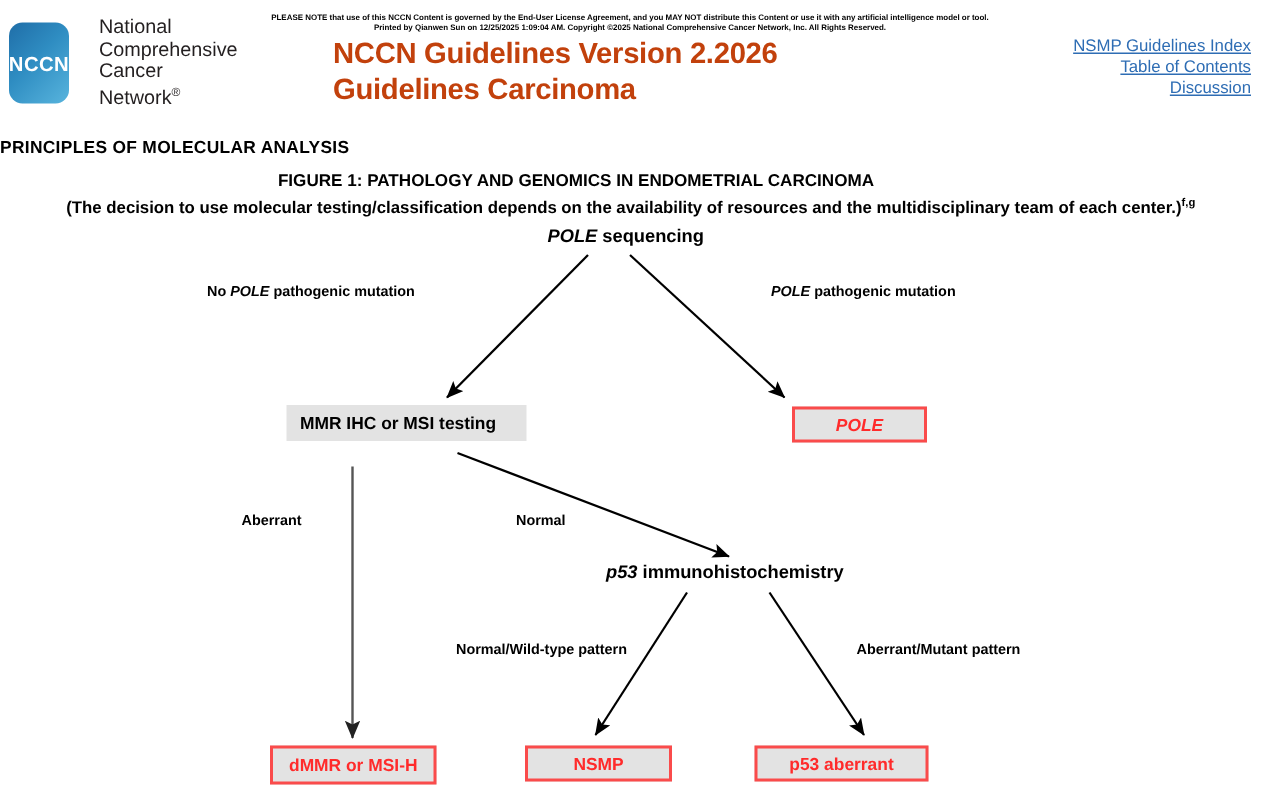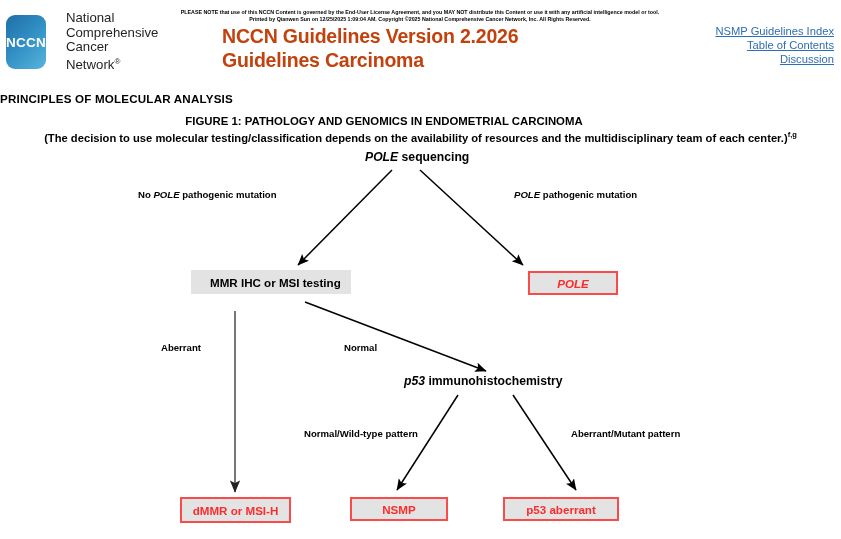--- a/index.html
+++ b/index.html
@@ -148,21 +148,21 @@
     font-size: 11.6px;
     font-weight: bold;
     white-space: nowrap;
     box-sizing: border-box;
   }
   .box-plain {
     background: #e3e3e3;
     color: #000000;
     border: none;
     justify-content: flex-start;
-    padding-left: 19px;
+    padding-left: 9px;
   }
   .box-red {
     background: #e3e3e3;
     color: #ff2b2b;
     border: 2px solid #fa4b4b;
   }
   .box-red.italic { font-style: italic; }
 
   svg.arrows {
     position: absolute;

